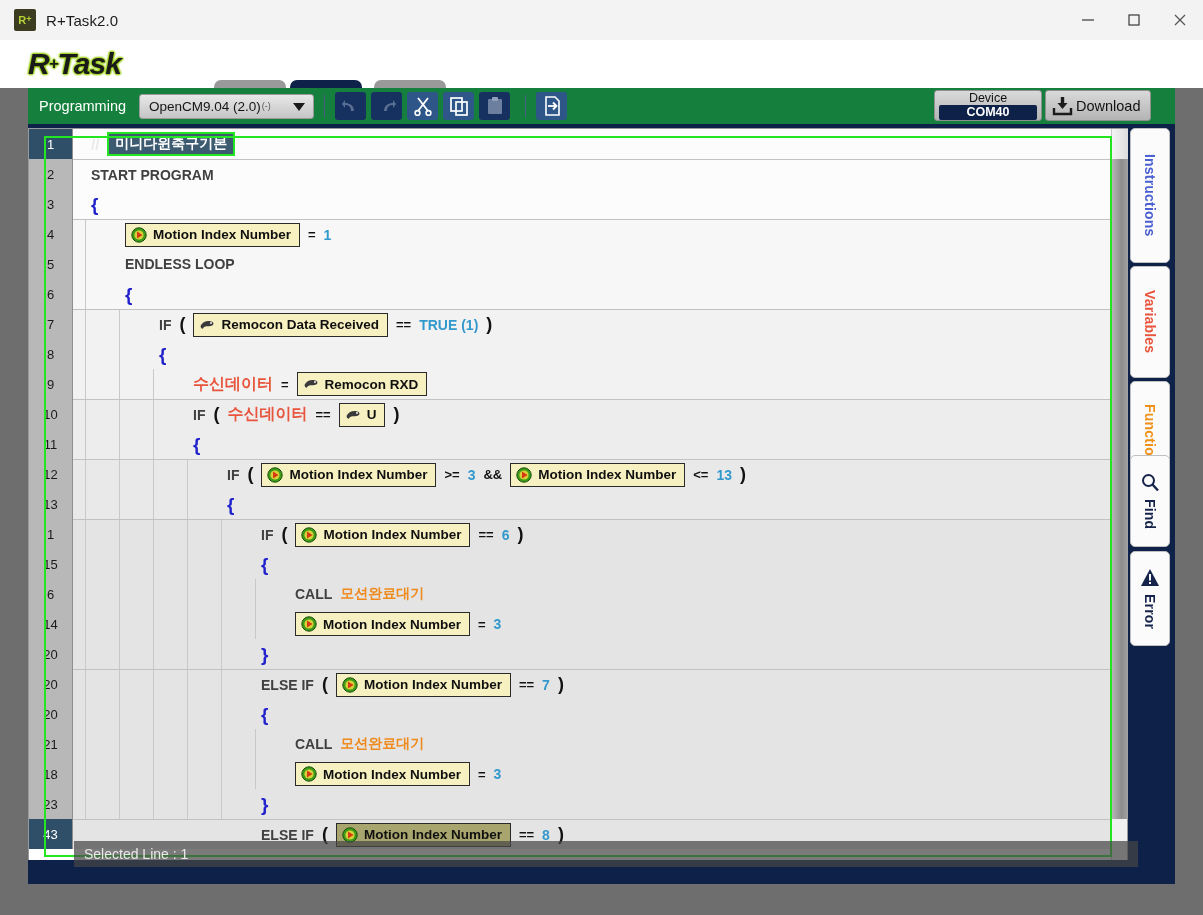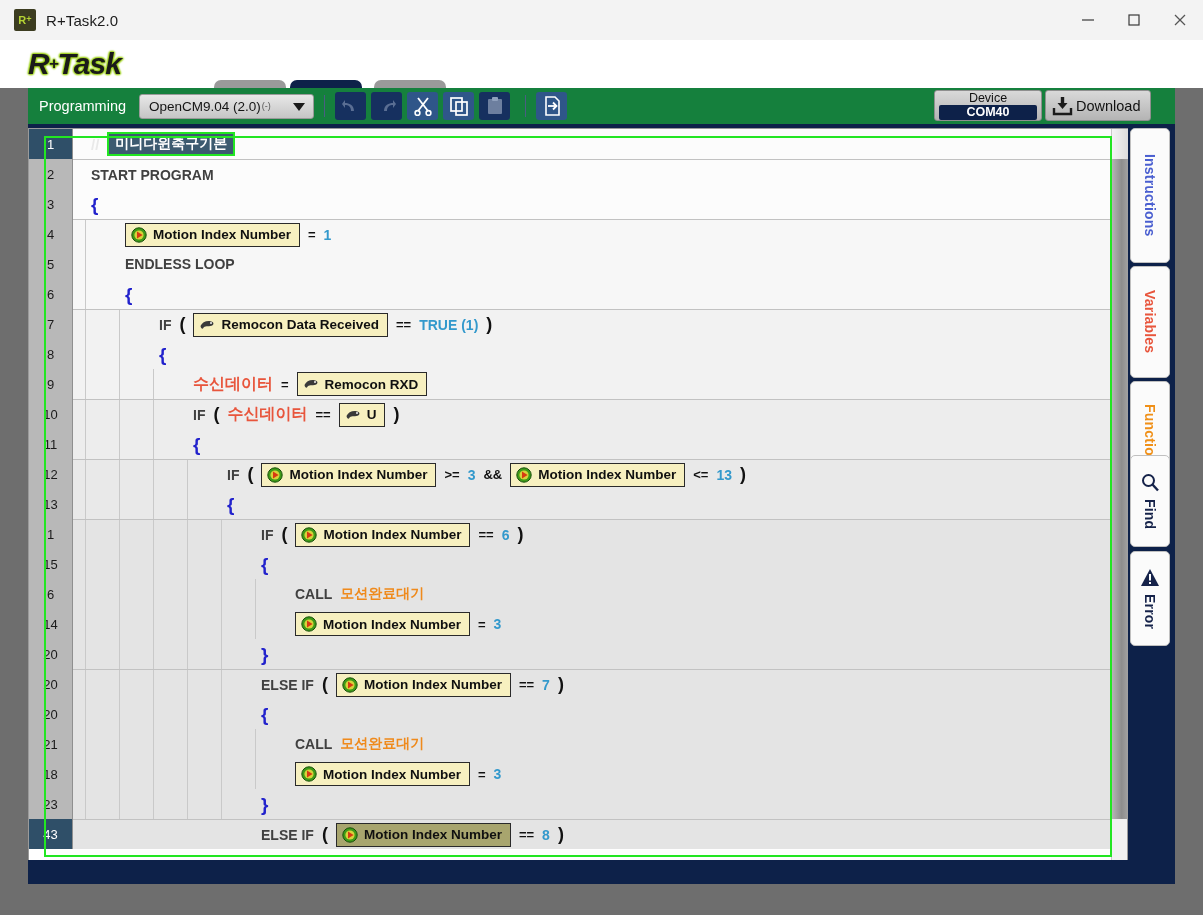--- a/index.html
+++ b/index.html
@@ -796,20 +796,23 @@
               <span class="paren">)</span>
             </div>
           </div>
         </div>
       </div>
     <div id="vscroll">
       <div class="top-cap"></div>
       <div class="thumb"></div>
     </div>
   </div>
+  <div id="statusline">
+    <span>Selected Line : 1</span>
+  </div>
 </div>
 <div id="greenframe"></div>
 
 <div id="tabstrip">
   <div class="vtab" style="top:4px;height:135px">
     <span style="color:#4a5fd0">Instructions</span>
   </div>
   <div class="vtab" style="top:142px;height:112px">
     <span style="color:#e8553c">Variables</span>
   </div>

